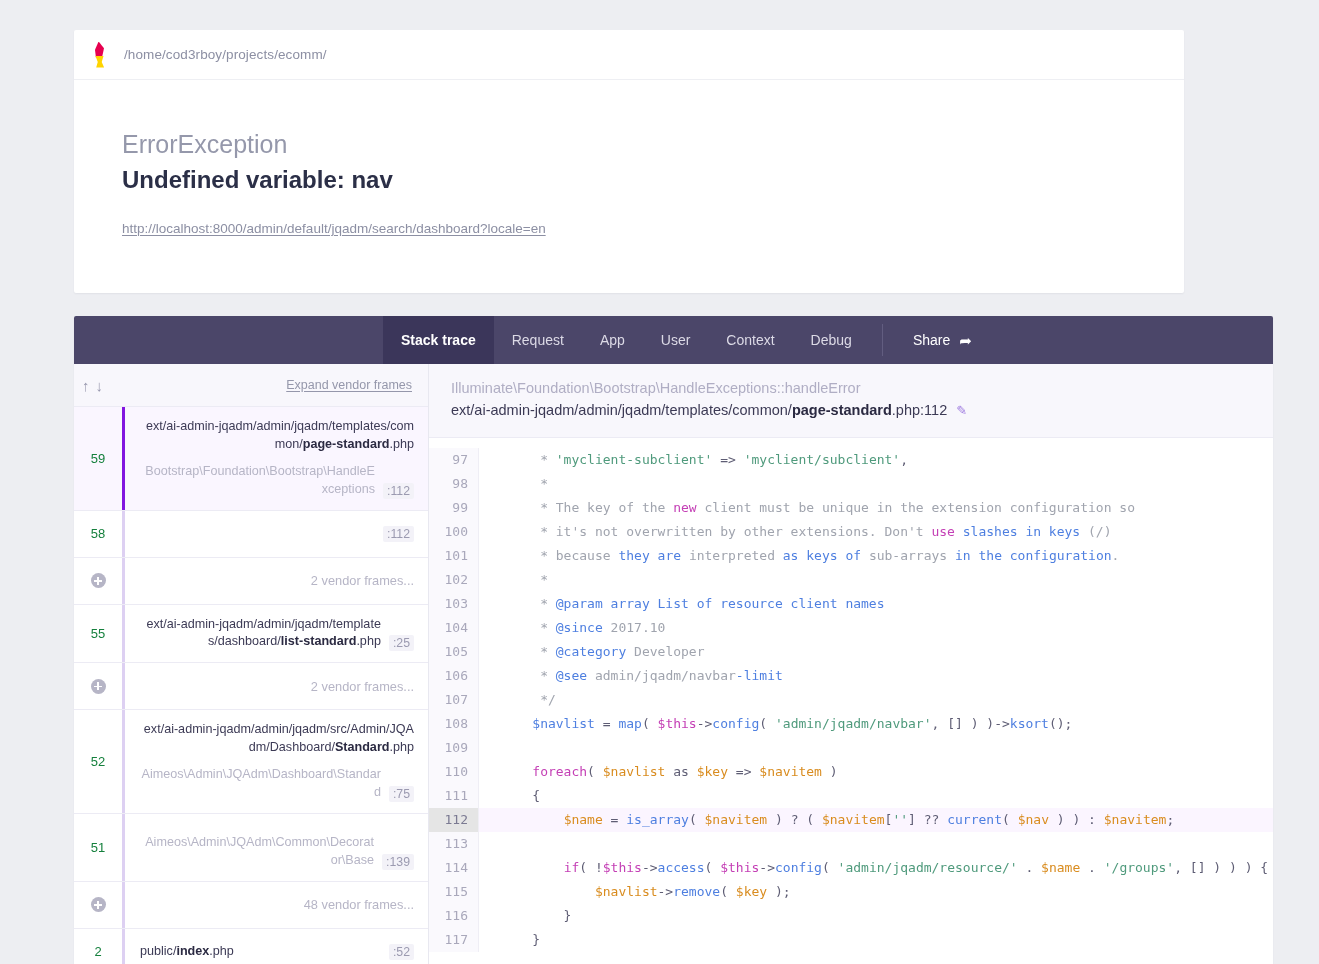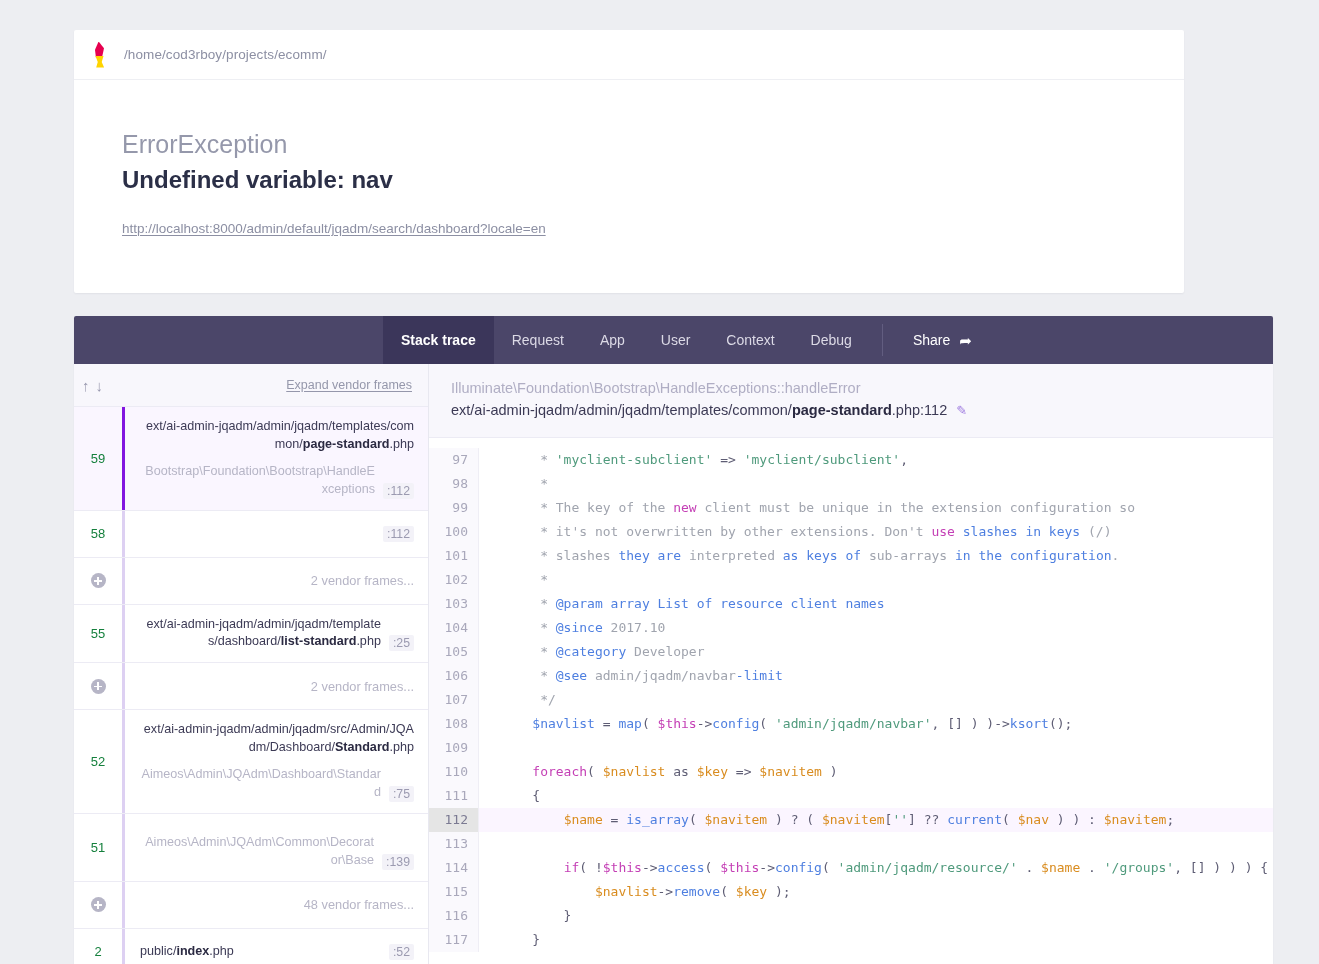--- a/index.html
+++ b/index.html
@@ -317,21 +317,21 @@
           <span><span>ext/ai-admin-jqadm/admin/jqadm/templates/common/</span><b>page-standard</b><span>.php:112</span></span>
           <span class="pencil">✎</span>
         </div>
       </div>
       <div class="code-block">
         <div id="code-container">
             <div class="cline"><div class="cgut">97</div><div class="ctxt"><span class="t-c">     * </span><span class="t-cg">'myclient-subclient'</span><span class="t-p"> =&gt; </span><span class="t-cg">'myclient/subclient'</span><span class="t-p">,</span></div></div>
             <div class="cline"><div class="cgut">98</div><div class="ctxt"><span class="t-c">     *</span></div></div>
             <div class="cline"><div class="cgut">99</div><div class="ctxt"><span class="t-c">     * The key of the </span><span class="t-k">new</span><span class="t-c"> client must be unique in the extension configuration so</span></div></div>
             <div class="cline"><div class="cgut">100</div><div class="ctxt"><span class="t-c">     * it's not overwritten by other extensions. Don't </span><span class="t-k">use</span><span class="t-c"> </span><span class="t-cb">slashes in keys</span><span class="t-c"> (/)</span></div></div>
-            <div class="cline"><div class="cgut">101</div><div class="ctxt"><span class="t-c">     * </span><span class="t-c">slashes</span><span class="t-cb"> they are </span><span class="t-c">interpreted</span><span class="t-cb"> as keys of </span><span class="t-c">sub-arrays</span><span class="t-cb"> in the configuration</span><span class="t-c">.</span></div></div>
+            <div class="cline"><div class="cgut">101</div><div class="ctxt"><span class="t-c">     * </span><span class="t-c">because</span><span class="t-cb"> they are </span><span class="t-c">interpreted</span><span class="t-cb"> as keys of </span><span class="t-c">sub-arrays</span><span class="t-cb"> in the configuration</span><span class="t-c">.</span></div></div>
             <div class="cline"><div class="cgut">102</div><div class="ctxt"><span class="t-c">     *</span></div></div>
             <div class="cline"><div class="cgut">103</div><div class="ctxt"><span class="t-c">     * </span><span class="t-cb">@param array List of resource client names</span></div></div>
             <div class="cline"><div class="cgut">104</div><div class="ctxt"><span class="t-c">     * </span><span class="t-cb">@since</span><span class="t-c"> 2017.10</span></div></div>
             <div class="cline"><div class="cgut">105</div><div class="ctxt"><span class="t-c">     * </span><span class="t-cb">@category</span><span class="t-c"> Developer</span></div></div>
             <div class="cline"><div class="cgut">106</div><div class="ctxt"><span class="t-c">     * </span><span class="t-cb">@see</span><span class="t-c"> admin/jqadm/navbar</span><span class="t-cb">-limit</span></div></div>
             <div class="cline"><div class="cgut">107</div><div class="ctxt"><span class="t-c">     */</span></div></div>
             <div class="cline"><div class="cgut">108</div><div class="ctxt"><span class="t-n">    </span><span class="t-f">$navlist</span><span class="t-p"> = </span><span class="t-f">map</span><span class="t-p">( </span><span class="t-k">$this</span><span class="t-p">-&gt;</span><span class="t-f">config</span><span class="t-p">( </span><span class="t-cg">'admin/jqadm/navbar'</span><span class="t-p">, [] ) )-&gt;</span><span class="t-f">ksort</span><span class="t-p">();</span></div></div>
             <div class="cline"><div class="cgut">109</div><div class="ctxt"><span class="t-n"></span></div></div>
             <div class="cline"><div class="cgut">110</div><div class="ctxt"><span class="t-n">    </span><span class="t-k">foreach</span><span class="t-p">( </span><span class="t-v">$navlist</span><span class="t-p"> as </span><span class="t-v">$key</span><span class="t-p"> =&gt; </span><span class="t-v">$navitem</span><span class="t-p"> )</span></div></div>
             <div class="cline"><div class="cgut">111</div><div class="ctxt"><span class="t-p">    {</span></div></div>

